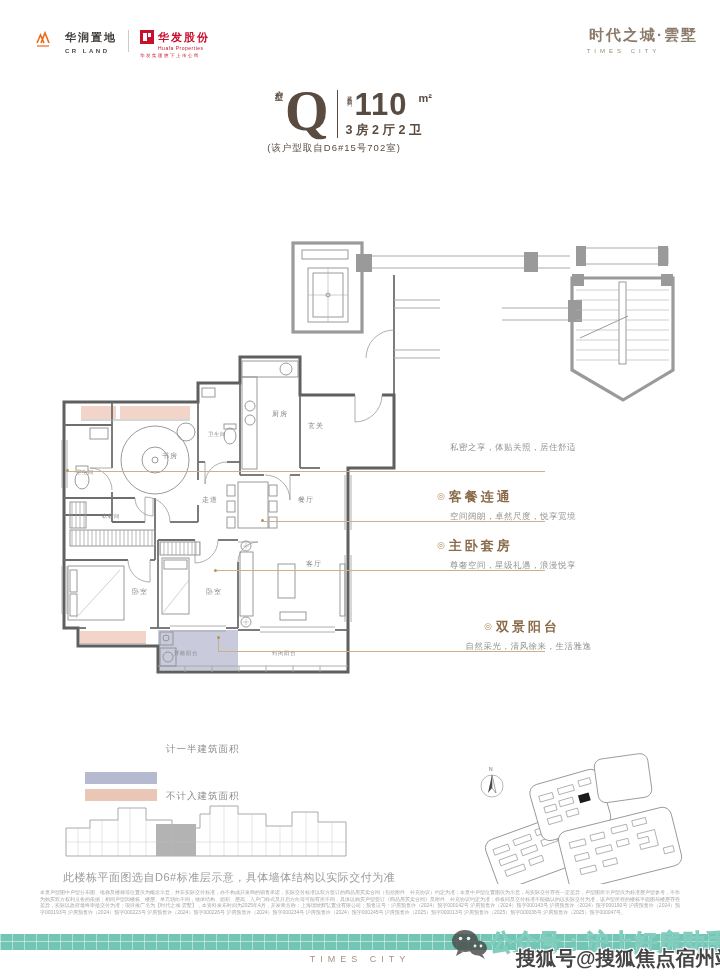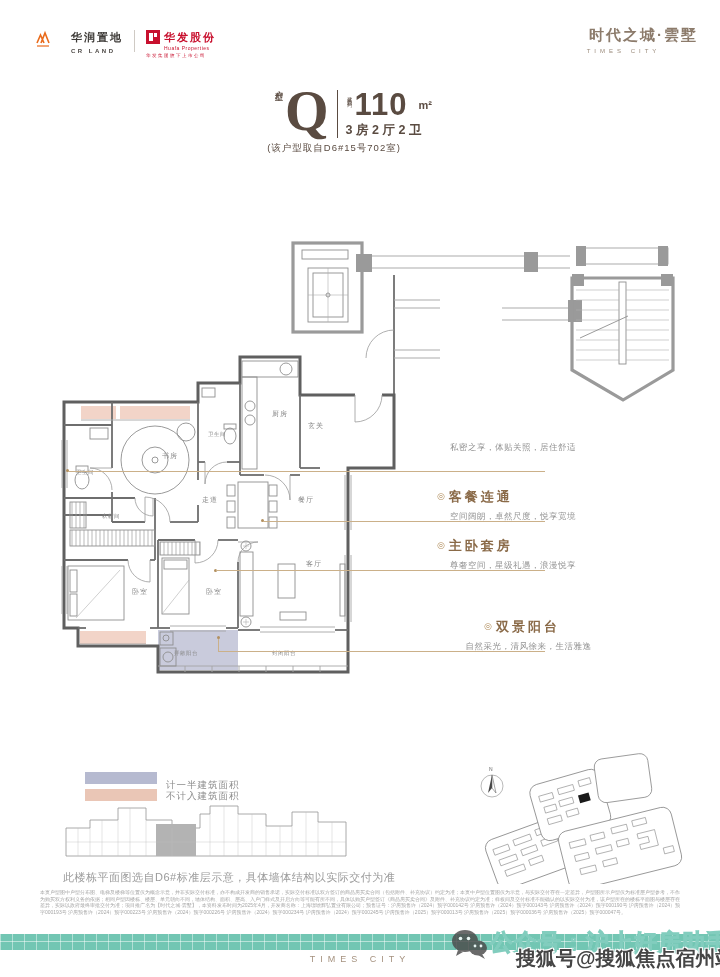--- a/index.html
+++ b/index.html
@@ -64,21 +64,21 @@
   .minil{stroke:#bdbdbd;stroke-width:.4;}
   .site{stroke:#8a8a8a;stroke-width:.8;fill:#ffffff;}
   .siteb{stroke:#8a8a8a;stroke-width:.6;fill:none;}
 </style>
 </head>
 <body>
 
 <div id="page">
 
   <div class="abs" style="left:36px;top:30px;display:flex;align-items:flex-start;">
-    <div style="display:flex;gap:20px;">
+    <div style="display:flex;gap:14px;">
       <svg width="15" height="17" viewBox="0 0 15 17">
         <path d="M1,13 L4.5,5 L8,13 M5,13 L9,3 L13,13" stroke="#e96b1c" stroke-width="1.6" fill="none"></path>
         <path d="M1,16 H13" stroke="#e96b1c" stroke-width="1.2" fill="none"></path>
       </svg>
       <div>
         <div class="cr-cn">华润置地</div>
         <div class="cr-en" style="margin-top:3px;">CR LAND</div>
       </div>
     </div>
     <div class="vdiv" style="height:22px;margin:0 11px;"></div>
@@ -100,21 +100,21 @@
   <div class="abs" style="right:22px;top:26px;text-align:center;">
     <div class="proj-cn">时代之城·雲墅</div>
     <div class="proj-en" style="margin-top:3px;">TIMES CITY</div>
   </div>
 
   <div class="abs brown" style="left:272px;top:84px;display:flex;align-items:flex-start;">
     <div class="u-typelabel">户型</div>
     <div class="u-q" style="margin:2px 6px 0 2px;">Q</div>
     <div style="width:1px;height:48px;background:#5a4b41;margin:6px 8px 0 2px;"></div>
     <div style="margin-top:8px;">
-      <div style="display:flex;align-items:center;">
+      <div style="display:flex;align-items:flex-start;">
         <div class="u-areapfx" style="margin-right:3px;height:24px;">建筑面积约</div>
         <div class="u-area">110</div>
         <div class="u-areaunit">m²</div>
       </div>
       <div class="u-layout" style="margin-top:4px;">3房2厅2卫</div>
     </div>
   </div>
   <div class="abs brown u-note" style="left:0;top:142px;width:668px;text-align:center;">(该户型取自D6#15号702室)</div>
 
   <svg class="abs" style="left:50px;top:230px;" width="626" height="500" viewBox="0 0 626 500">
@@ -350,21 +350,21 @@
   <div class="abs feat" style="left:437px;top:536px;">
     <div><span class="feat-bullet">◎</span><span class="feat-title">主卧套房</span></div>
     <div class="feat-desc" style="padding-left:13px;">尊奢空间，星级礼遇，浪漫悦享</div>
   </div>
   <div class="abs feat" style="left:437px;top:617px;text-align:center;">
     <div><span class="feat-bullet">◎</span><span class="feat-title">双景阳台</span></div>
     <div class="feat-desc" style="padding-left:13px;">自然采光，清风徐来，生活雅逸</div>
   </div>
 
   <div class="abs sw sw-blue" style="left:85px;top:772px;"></div>
-  <div class="abs lg-label" style="left:166px;top:743px;margin-top:36px;">计一半建筑面积</div>
+  <div class="abs lg-label" style="left:166px;top:743px;">计一半建筑面积</div>
   <div class="abs sw sw-pink" style="left:85px;top:789px;"></div>
   <div class="abs lg-label" style="left:166px;top:790px;">不计入建筑面积</div>
 
   <svg class="abs" style="left:60px;top:798px;" width="292" height="68" viewBox="0 0 292 68">
     <path class="mini" d="M6,30 L30,30 L30,22 L58,22 L58,10 L86,10 L86,22 L112,22 L112,30 L140,30 L140,16 L150,16 L150,8 L178,8 L178,16 L206,16 L206,28 L232,28 L232,14 L258,14 L258,24 L286,24 L286,58 L6,58 Z"></path>
     <rect x="96" y="26" width="40" height="32" fill="#b3b3b3"></rect>
     <g class="minil">
       <line x1="18" y1="30" x2="18" y2="58"></line>
         <line x1="30" y1="30" x2="30" y2="58"></line>
       <line x1="42" y1="22" x2="42" y2="58"></line>

